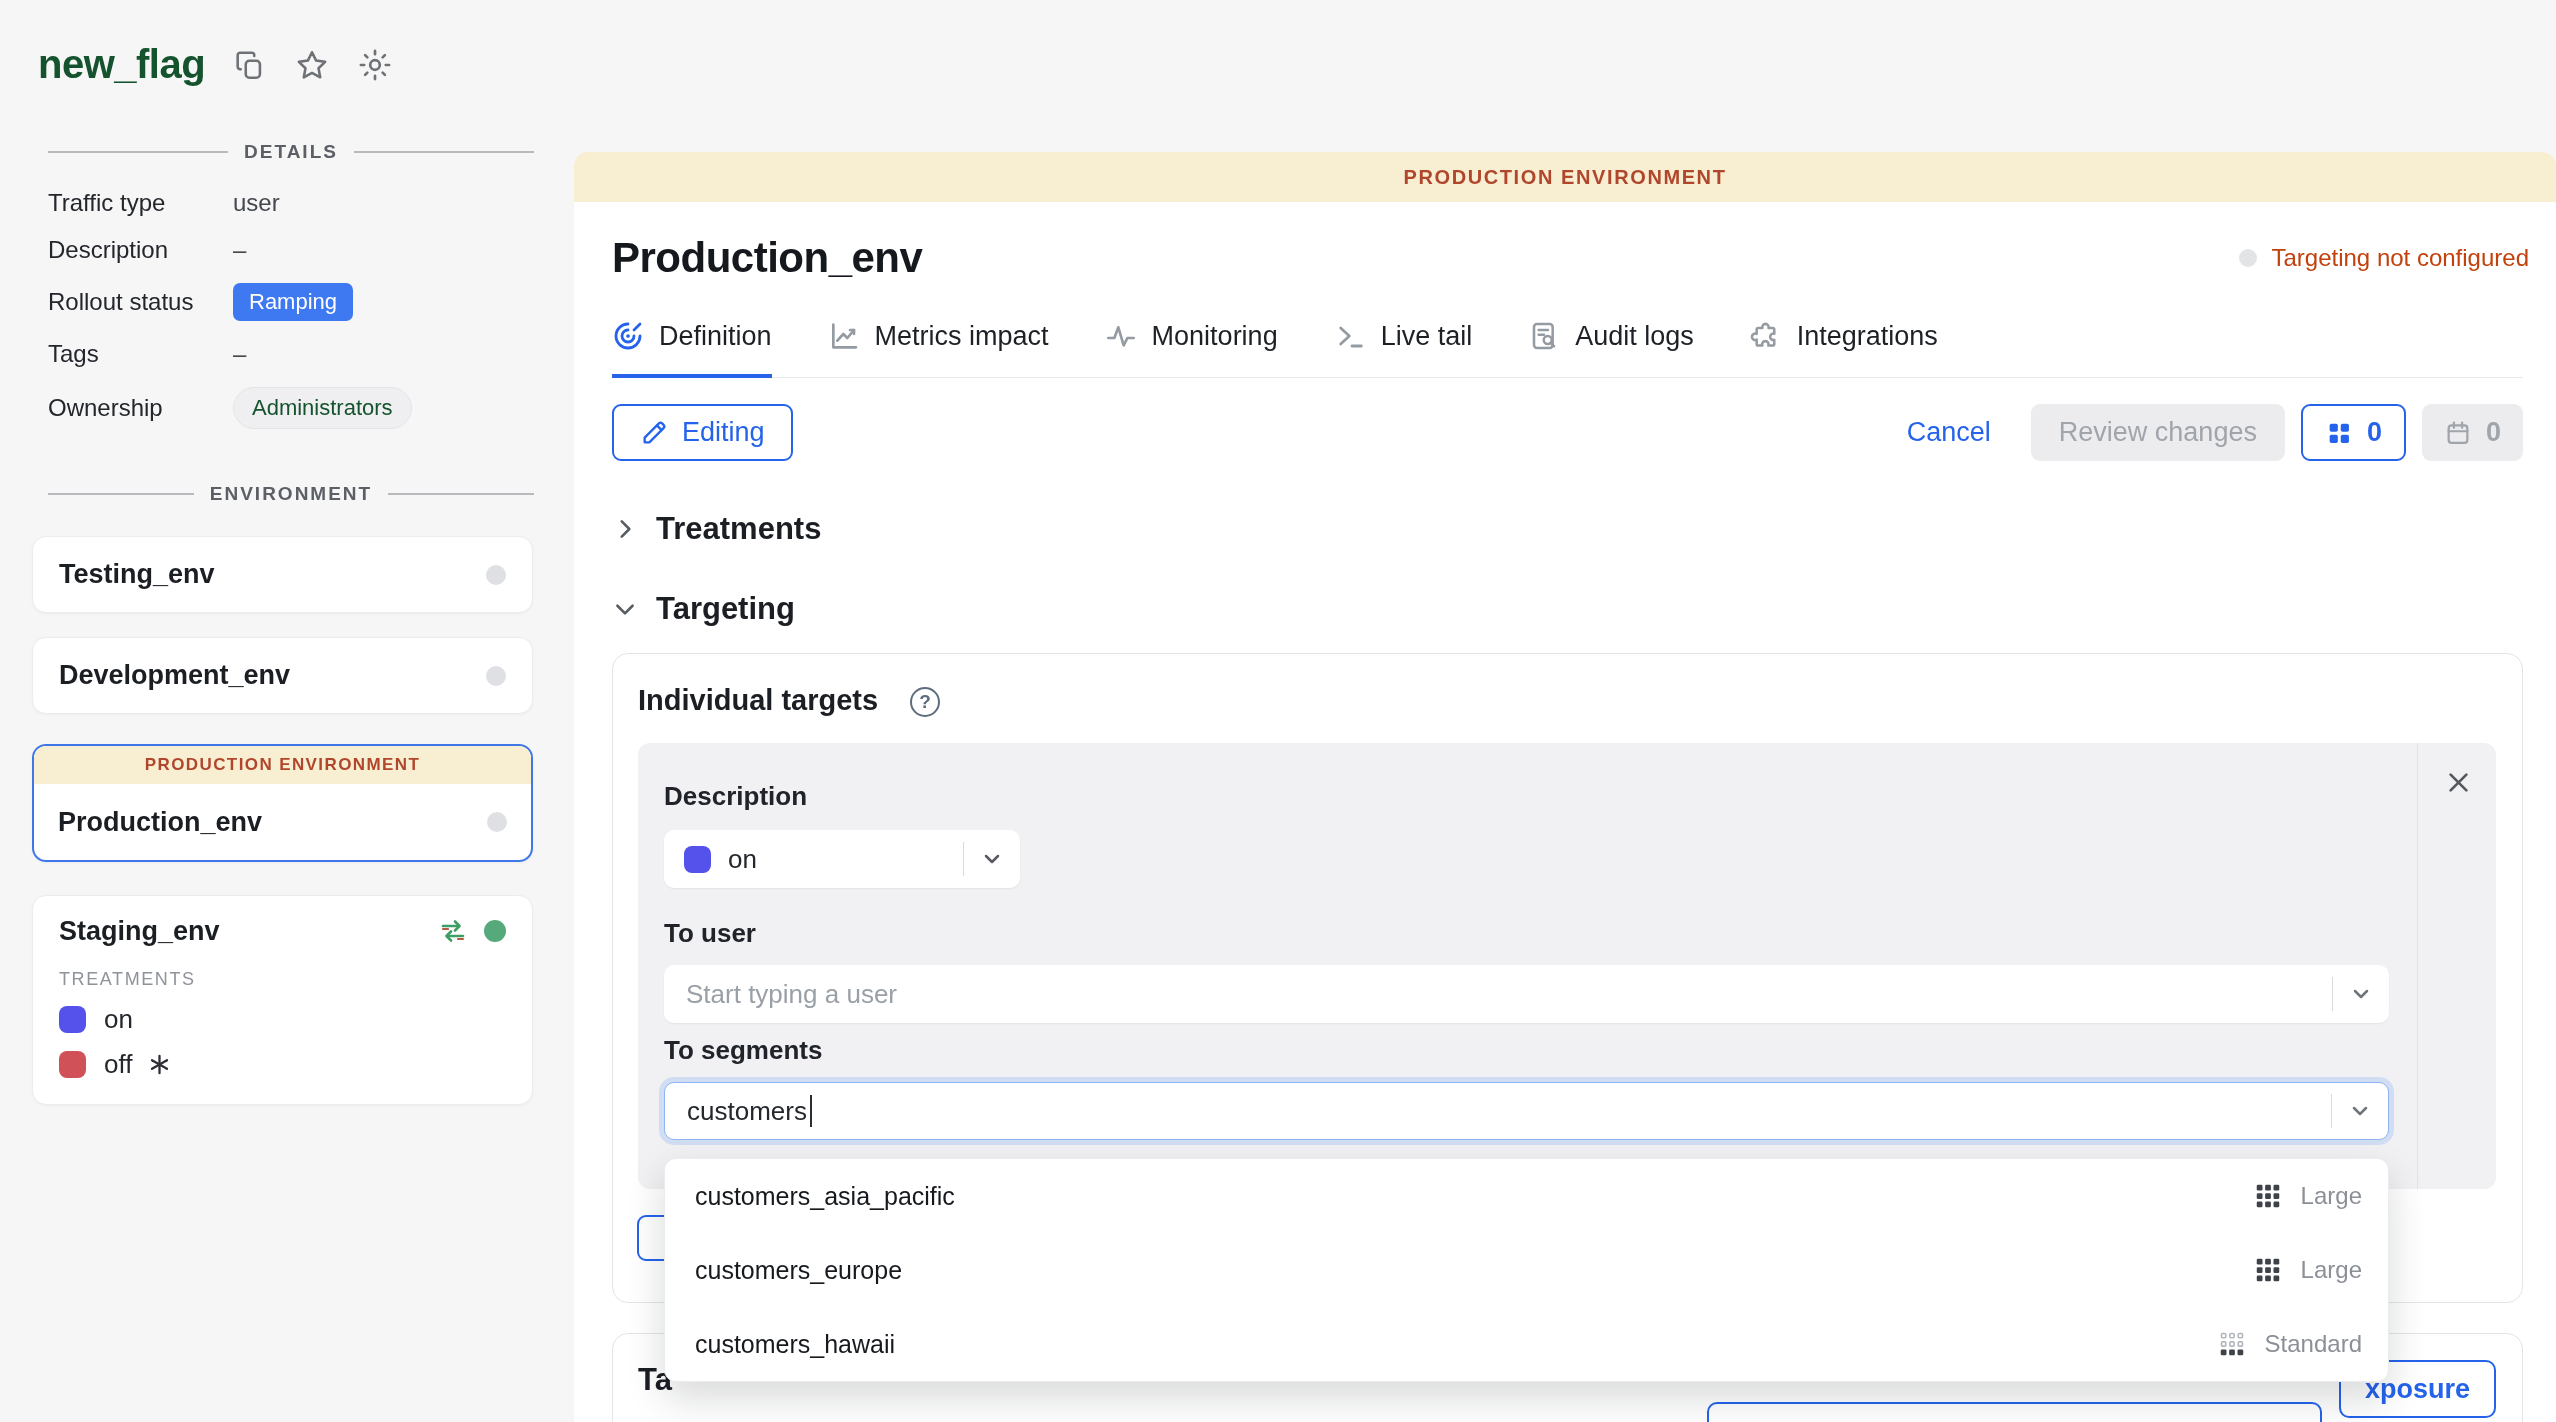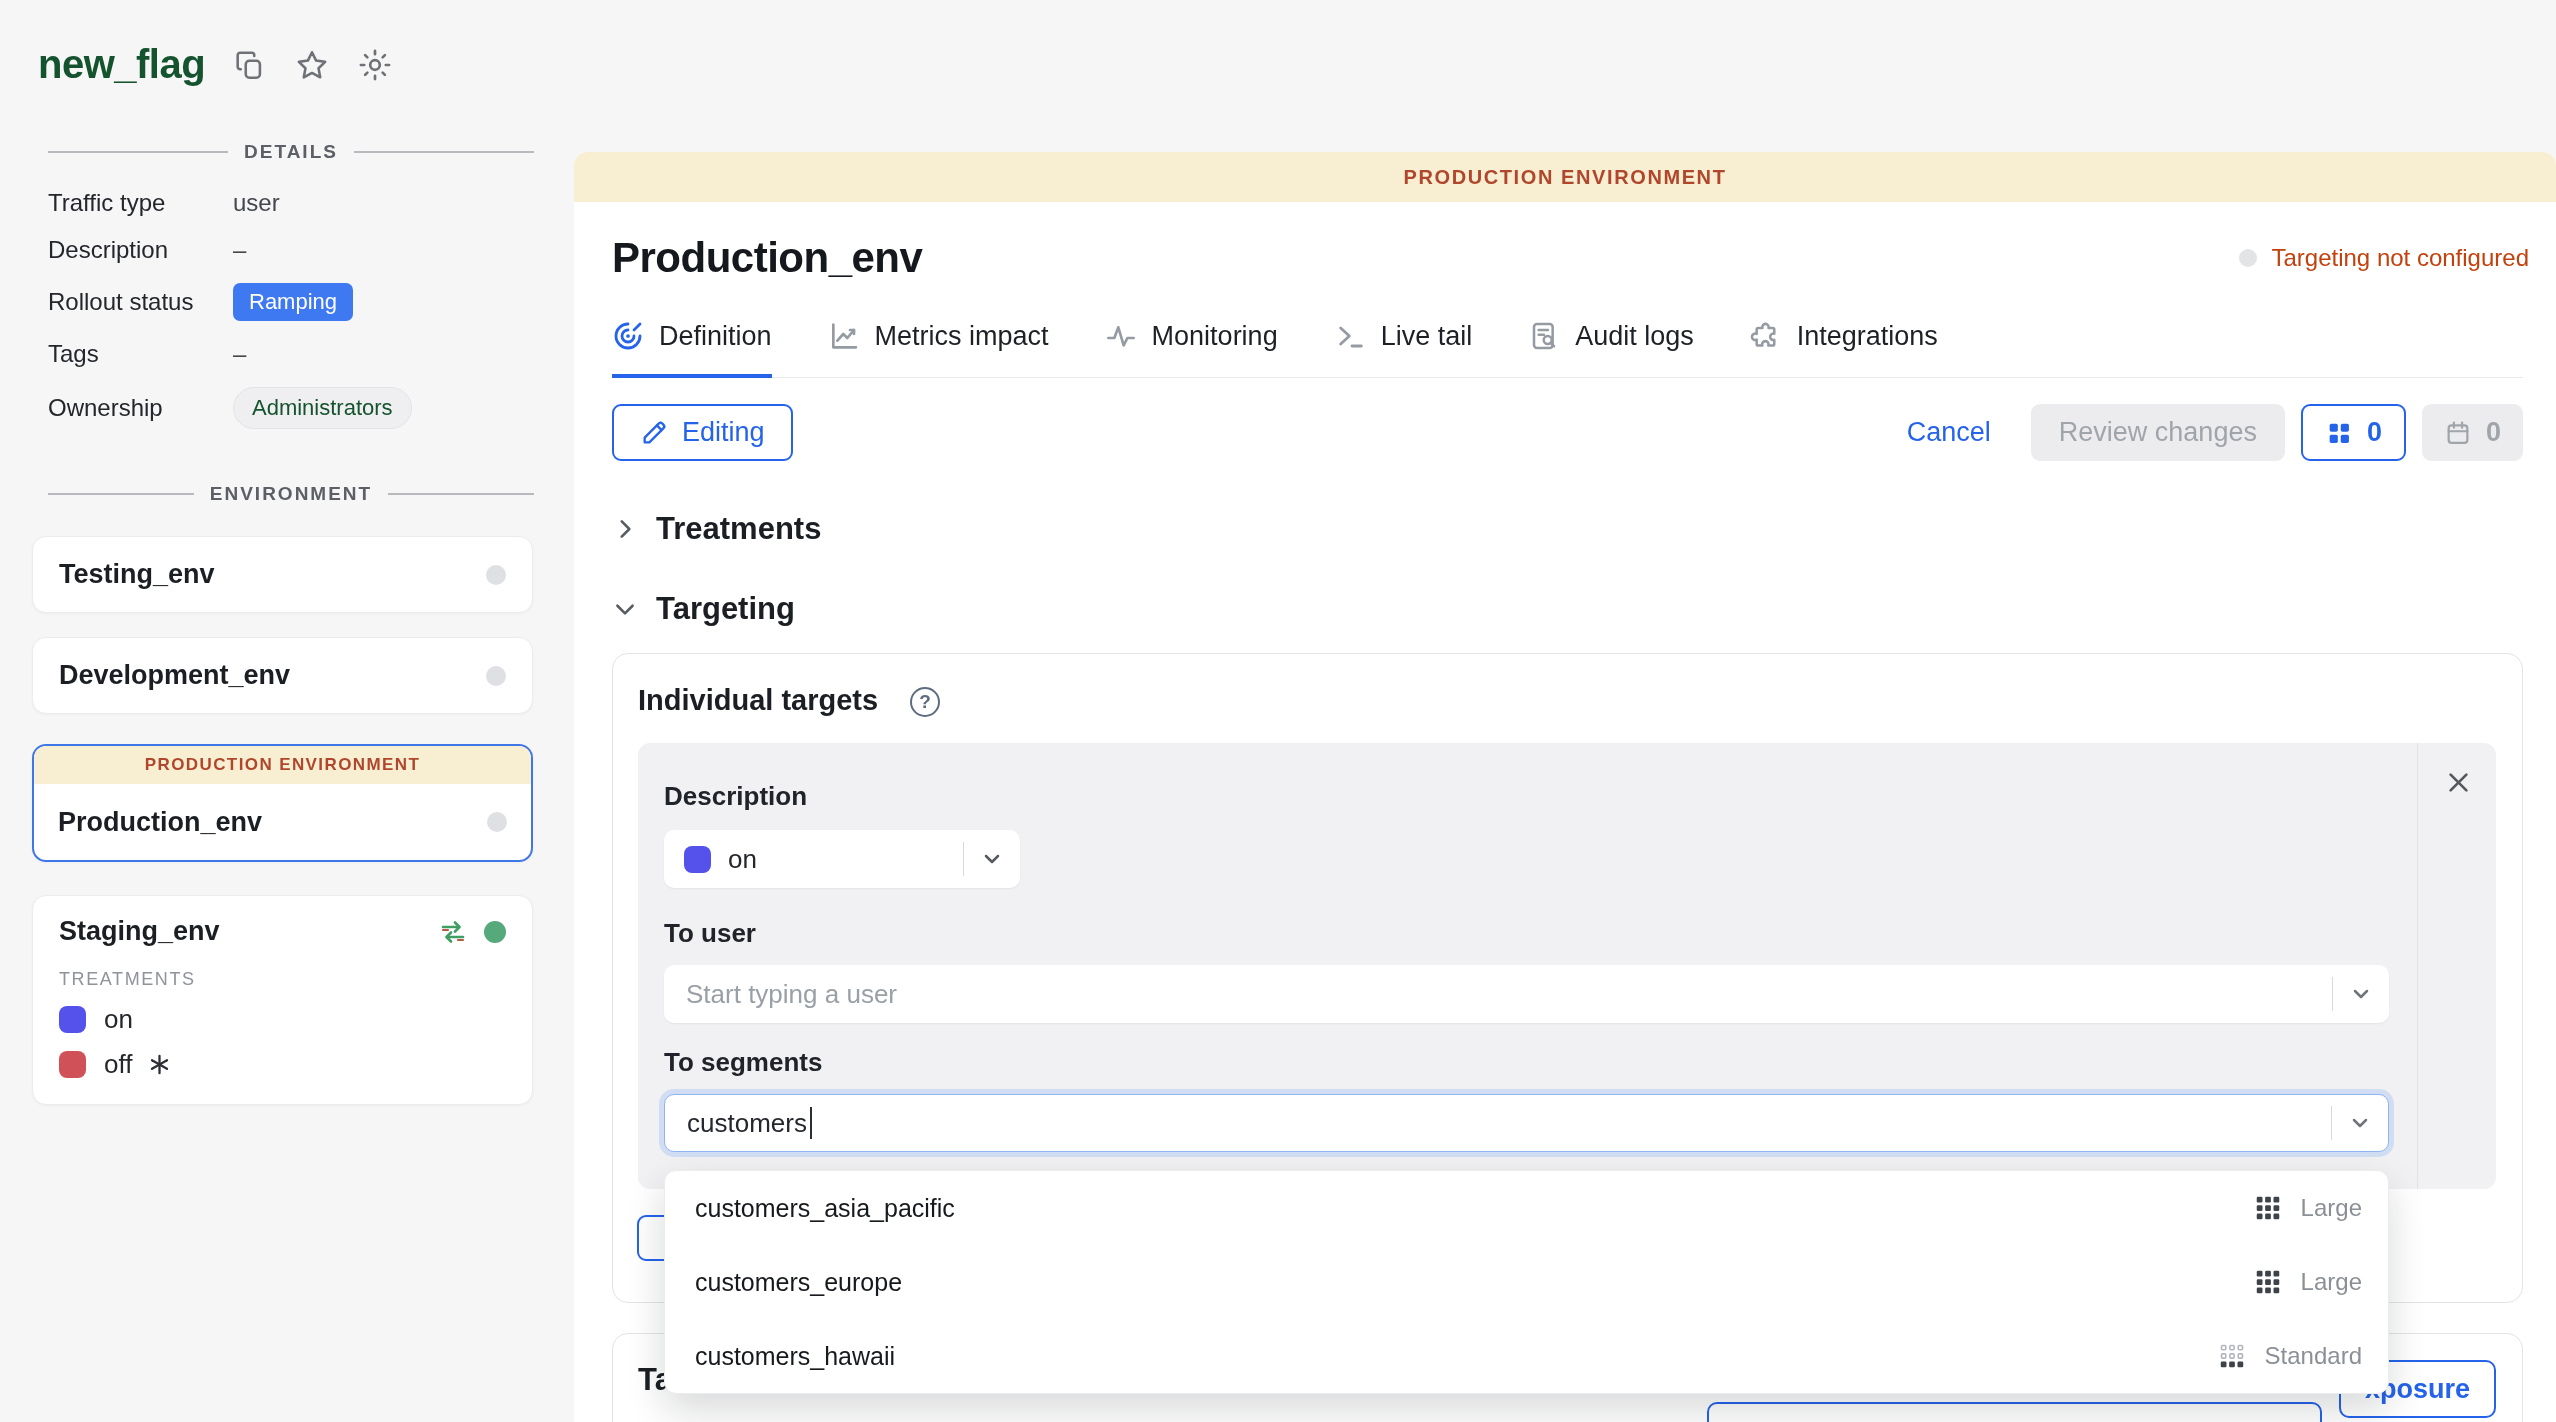--- a/index.html
+++ b/index.html
@@ -37,21 +37,21 @@
   .dot { border-radius:50%; }
   .dot-gray { width:20px; height:20px; background:#dfe0e3; }
   .dot-green { width:22px; height:22px; background:#55a97a; }
 
   .env-card.selected { border:2px solid #4077e8; overflow:hidden; margin-top:30px; }
   .env-mini-banner { height:38px; background:#f8eed2; display:flex; align-items:center; justify-content:center; }
   .env-mini-banner span { font-size:17px; font-weight:700; letter-spacing:1.4px; color:#b0472c; }
   .env-card-body { height:76px; display:flex; align-items:center; justify-content:space-between; padding:0 24px; }
 
   .env-card.staging { margin-top:33px; padding:20px 26px 24px; }
-  .staging-title-row { display:flex; align-items:flex-end; justify-content:space-between;gap:8px; }
+  .staging-title-row { display:flex; align-items:flex-start; justify-content:space-between;gap:8px; }
   .staging-icons { display:flex; align-items:center; gap:16px; }
   .treatments-cap { margin-top:22px; font-size:18px; letter-spacing:1.6px; color:#8f939a; }
   .treat-row { display:flex; align-items:center; gap:18px; margin-top:14px; font-size:26px; color:#24272c; }
   .treat-sq { width:27px; height:27px; border-radius:8px; }
   .sq-on { background:#5552ec; }
   .sq-off { background:#d15158; }
 
   
   #main { position:absolute; left:574px; top:152px; right:0; bottom:0;
     background:#fff; border-radius:14px 14px 0 0; }
@@ -111,21 +111,21 @@
   .treatment-select .val { font-size:26px; color:#24272c; margin-left:17px; flex:1; }
   .sel-div { width:1px; height:60%; background:#d9dadc; }
   .sel-chev { width:56px; display:flex; align-items:center; justify-content:center; color:#565a60; }
 
   .lbl-touser { margin-top:30px; }
   .input-box { margin-top:16px; height:58px; background:#fff; border-radius:10px;
     box-shadow:0 1px 2px rgba(20,22,26,0.06); display:flex; align-items:center; }
   .input-box .inner { flex:1; height:100%; border:none; outline:none; background:transparent;
     font-size:26px; color:#24272c; padding:0 0 0 22px; font-family:inherit; }
   .input-box .inner::placeholder { color:#9aa0a7; }
-  .lbl-toseg { margin-top:24px; }
+  .lbl-toseg { margin-top:12px; }
   .input-focused { border:1px solid #8fb4f3; box-shadow:0 0 0 5px rgba(66,133,244,0.18); }
   .seg-wrap { position:relative; }
   .seg-text { flex:1; font-size:26px; color:#24272c; padding-left:22px; display:flex; align-items:center; }
   .caret { width:2px; height:32px; background:#2b2e33; margin-left:3px; }
 
   .add-partial { margin:26px 0 0 24px; width:62px; height:46px; border:2px solid #2563eb;
     border-radius:9px; background:#fff; }
 
   
   .seg-dropdown { position:absolute; z-index:40; left:0; right:0; top:calc(100% + 18px);

